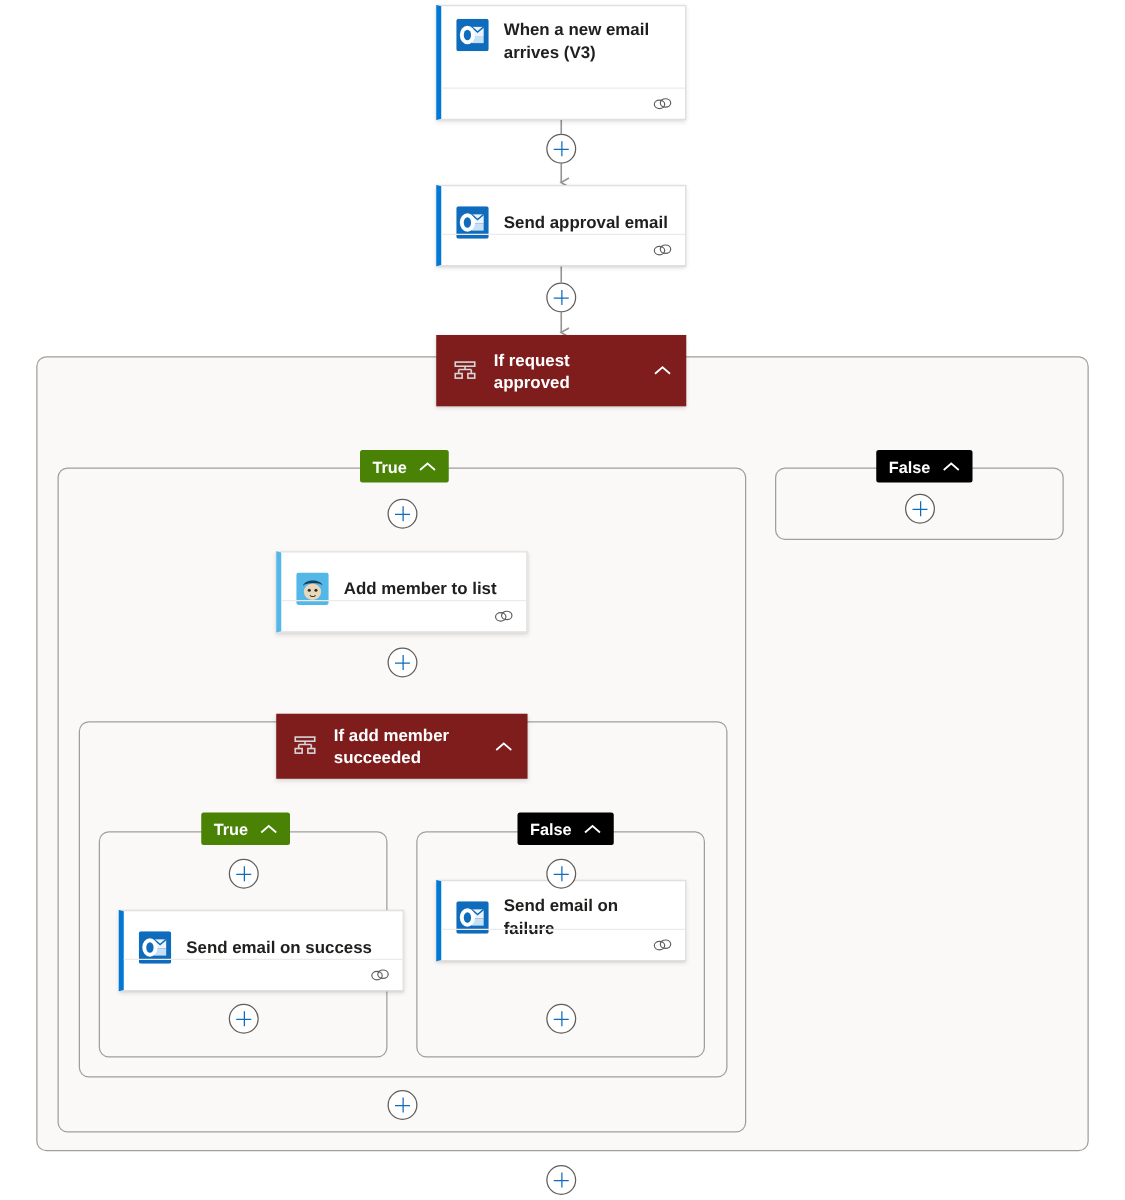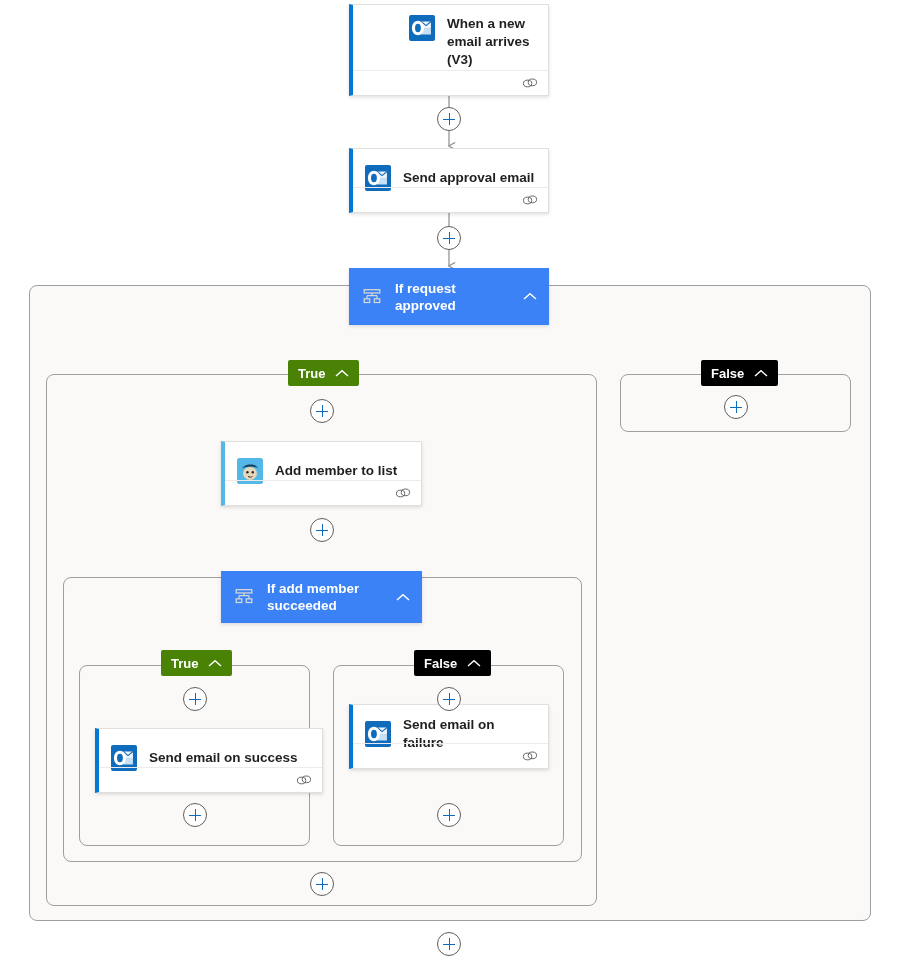--- a/index.html
+++ b/index.html
@@ -77,21 +77,21 @@
     height: 26px;
     flex: 0 0 26px;
     border-radius: 2px;
     display: block;
   }
 
   
   .cond {
     position: absolute;
     box-sizing: border-box;
-    background: #3b82f6;
+    background: #7f1d1d;
     display: flex;
     align-items: center;
     padding: 0 12px;
     box-shadow: 0 1.6px 3.6px rgba(0,0,0,.13), 0 .3px .9px rgba(0,0,0,.10);
   }
   .cond-icon { width: 22px; height: 22px; flex: 0 0 22px; }
   .cond-title {
     flex: 1 1 auto;
     font-size: 13.5px;
     font-weight: bold;
@@ -181,21 +181,21 @@
   </svg>
 
   <div class="scope" style="left:29px;  top:285px; width:842px; height:636px;"></div>
   <div class="scope" style="left:46px;  top:374px; width:551px; height:532px;"></div>
   <div class="scope" style="left:620px; top:374px; width:231px; height:58px;"></div>
   <div class="scope" style="left:63px;  top:577px; width:519px; height:285px;"></div>
   <div class="scope" style="left:79px;  top:665px; width:231px; height:181px;"></div>
   <div class="scope" style="left:333px; top:665px; width:231px; height:181px;"></div>
 
   <div class="card" style="left:349px; top:4px; width:200px; height:92px;">
-    <div class="card-head" style="align-items:flex-start;margin-left:44px;">
+    <div class="card-head" style="align-items:flex-start;">
       <svg class="app-icon" viewBox="0 0 32 32">
         <rect width="32" height="32" fill="#0f6cbd"></rect>
         <rect x="15" y="8" width="12" height="9" fill="#ffffff" opacity=".92"></rect>
         <path d="M15 8 L21 13 L27 8" fill="none" stroke="#0f6cbd" stroke-width="1.4"></path>
         <rect x="15" y="17" width="12" height="7" fill="#c7e0f4"></rect>
         <ellipse cx="11" cy="16" rx="7.5" ry="9" fill="#ffffff"></ellipse>
         <ellipse cx="11" cy="16" rx="3.6" ry="5.2" fill="#0f6cbd"></ellipse>
       </svg>
       <div class="card-title">When a new email arrives (V3)</div>
     </div>

